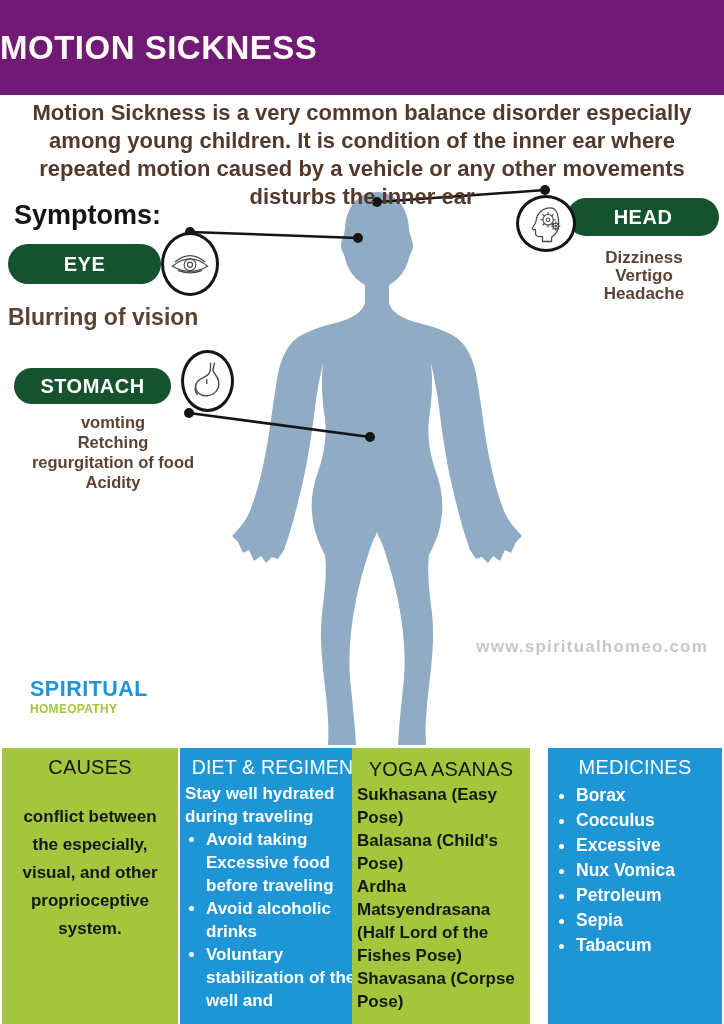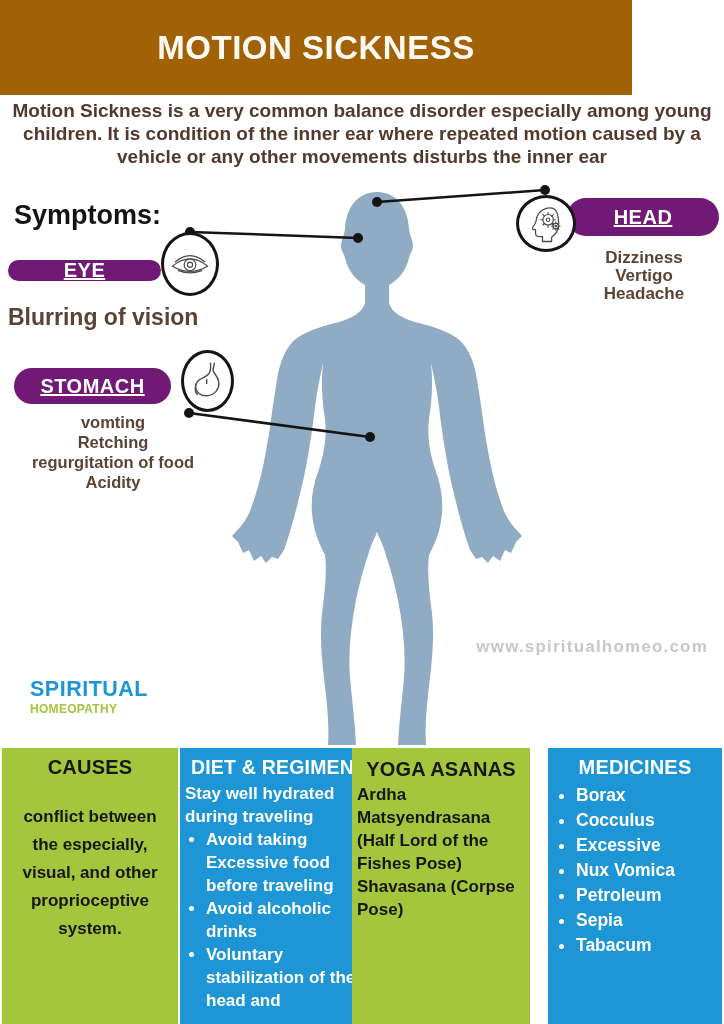--- a/index.html
+++ b/index.html
@@ -2,43 +2,43 @@
 <html><head>
 <meta charset="utf-8">
 <style>
   html,body{margin:0;padding:0;background:#ffffff;}
   .poster{
     position:relative;width:724px;height:1024px;background:#ffffff;overflow:hidden;
     font-family:"Liberation Sans","DejaVu Sans",sans-serif;
   }
   
   .title-bar{
-    position:absolute;left:0;top:0;width:632px;height:95px;background:#a16207;
-    display:flex;align-items:center;justify-content:center;
+    position:absolute;left:0;top:0;width:724px;height:95px;background:#701a75;
+    display:flex;align-items:center;
   }
   .title-bar h1{
     margin:0;color:#fdfaf4;font-size:33px;font-weight:800;letter-spacing:.5px;
   }
   
   .intro{
     position:absolute;left:12px;top:99px;width:700px;margin:0;
-    text-align:center;color:#53392c;font-size:19px;line-height:23px;font-weight:800;
+    text-align:center;color:#53392c;font-size:22px;line-height:28px;font-weight:800;
   }
   
   .body-svg{position:absolute;left:0;top:0;width:724px;height:1024px;pointer-events:none;}
   
   .symptoms-heading{
     position:absolute;left:14px;top:200px;color:#141414;font-size:27px;font-weight:800;
   }
   .pill{
-    position:absolute;background:#701a75;border-radius:20px;
+    position:absolute;background:#14532d;border-radius:20px;
     display:flex;align-items:center;justify-content:center;
-    color:#ffffff;font-weight:800;font-size:20px;letter-spacing:.5px;text-decoration:underline;
-  }
-  .pill-eye{left:8px;top:260px;width:153px;height:21px;}
+    color:#ffffff;font-weight:800;font-size:20px;letter-spacing:.5px;
+  }
+  .pill-eye{left:8px;top:244px;width:153px;height:40px;}
   .pill-stomach{left:14px;top:368px;width:157px;height:36px;}
   .pill-head{left:567px;top:198px;width:152px;height:38px;}
   .circle{
     position:absolute;background:#ffffff;border:3px solid #151515;border-radius:50%;
     display:flex;align-items:center;justify-content:center;box-sizing:border-box;
   }
   .circle-eye{left:161px;top:232px;width:58px;height:64px;}
   .circle-stomach{left:181px;top:350px;width:53px;height:62px;}
   .circle-head{left:516px;top:195px;width:60px;height:57px;}
   .brown{color:#5b4334;font-weight:800;}
@@ -59,21 +59,21 @@
     font-size:17px;font-weight:800;letter-spacing:1.2px;
   }
   .logo{position:absolute;left:30px;top:679px;line-height:1;}
   .logo .l1{color:#1e95d4;font-size:21.5px;font-weight:800;letter-spacing:.5px;}
   .logo .l2{color:#a3c63c;font-size:12px;font-weight:800;letter-spacing:.3px;margin-top:2px;}
   
   .panels{position:absolute;left:0;top:748px;width:724px;height:276px;}
   .panel{position:absolute;top:0;height:276px;overflow:hidden;box-sizing:border-box;}
   .panel.green{background:#a3c63c;color:#161616;}
   .panel.blue{background:#1e95d4;color:#ffffff;}
-  .panel h2{margin:8px 2px 0;text-align:center;font-size:20px;font-weight:700;letter-spacing:.2px;}
+  .panel h2{margin:8px 2px 0;text-align:center;font-size:20px;font-weight:400;letter-spacing:.2px;}
   .panel-causes{left:2px;width:176px;}
   .panel-diet{left:180px;width:185px;}
   .panel-yoga{left:352px;width:178px;}
   .panel-medicines{left:548px;width:174px;}
   .panel-causes p{
     margin:24px 8px 0;text-align:center;font-size:17px;line-height:28px;font-weight:800;
   }
   .panel-diet h2{font-size:19.5px;text-align:center;margin:8px 0 0;}
   .panel-diet .diet-intro{margin:3px 0 0 5px;font-size:17px;line-height:23px;font-weight:800;text-align:left;}
   .panel-diet ul{margin:0;padding:0 2px 0 26px;font-size:17px;line-height:23px;font-weight:800;text-align:left;}
@@ -214,26 +214,28 @@
     <section class="panel green panel-causes">
       <h2>CAUSES</h2>
       <p>conflict between the especially, visual, and other proprioceptive system.</p>
     </section>
     <section class="panel blue panel-diet">
       <h2>DIET &amp; REGIMEN</h2>
       <p class="diet-intro">Stay well hydrated during traveling</p>
       <ul>
           <li>Avoid taking Excessive food before traveling</li>
           <li>Avoid alcoholic drinks</li>
-          <li>Voluntary stabilization of the head and</li>
+          <li>Voluntary stabilization of the well and</li>
         </ul>
     </section>
     <section class="panel green panel-yoga">
       <h2>YOGA ASANAS</h2>
       <div class="yoga-list">
+          <div>Sukhasana (Easy Pose)</div>
+          <div>Balasana (Child's Pose)</div>
           <div>Ardha Matsyendrasana (Half Lord of the Fishes Pose)</div>
           <div>Shavasana (Corpse Pose)</div>
         </div>
     </section>
     <section class="panel blue panel-medicines">
       <h2>MEDICINES</h2>
       <ul>
           <li>Borax</li>
           <li>Cocculus</li>
           <li>Excessive</li>

